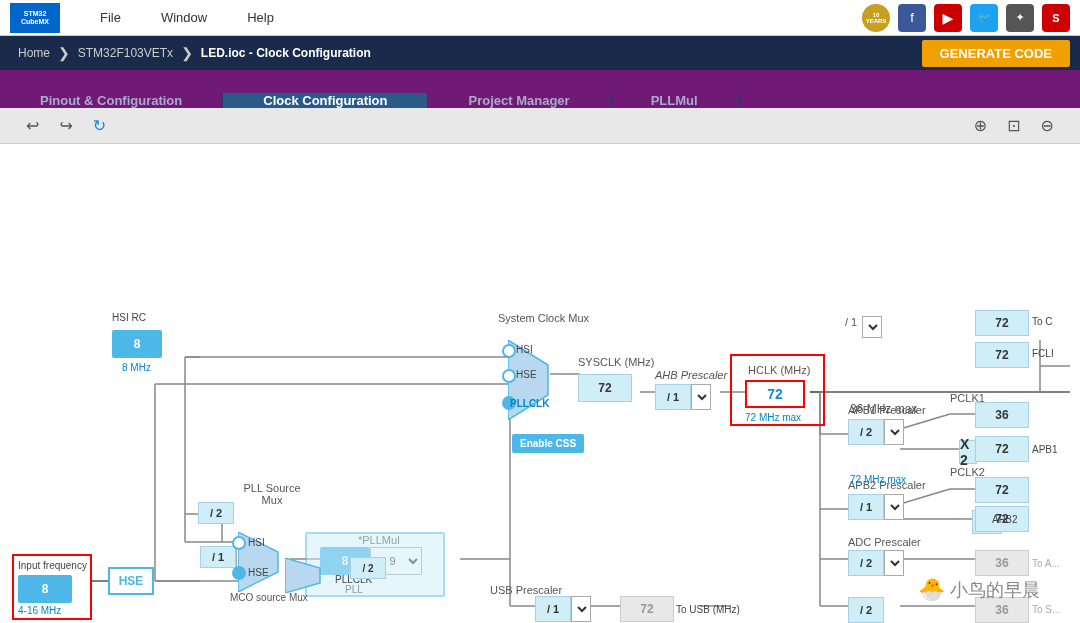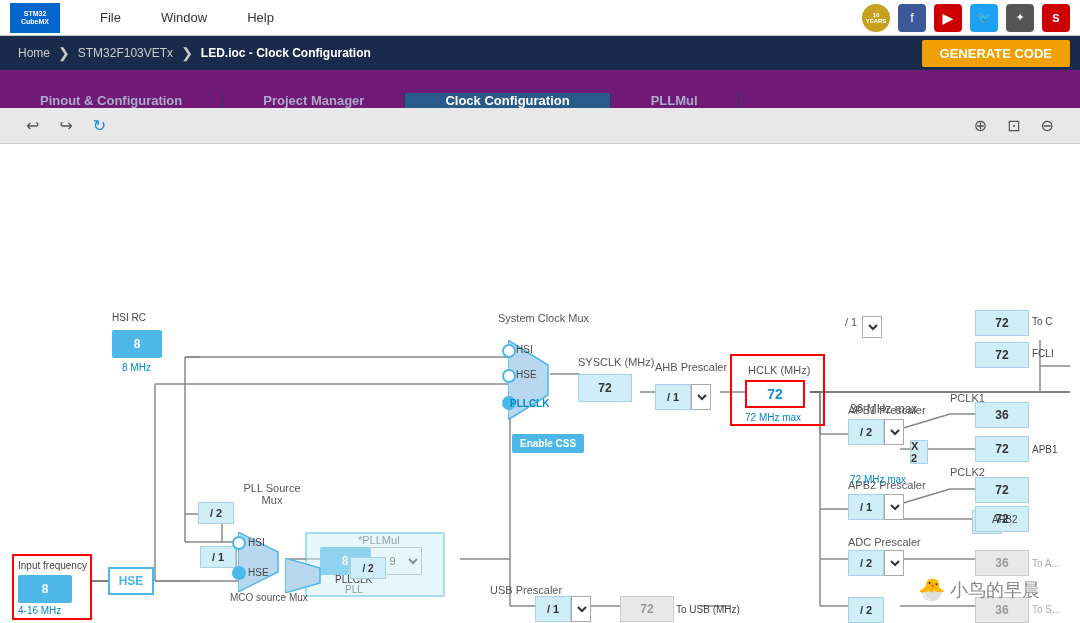--- a/index.html
+++ b/index.html
@@ -339,22 +339,22 @@
   <span class="breadcrumb-item">Home</span>
   <span class="breadcrumb-arrow">❯</span>
   <span class="breadcrumb-item">STM32F103VETx</span>
   <span class="breadcrumb-arrow">❯</span>
   <span class="breadcrumb-item active">LED.ioc - Clock Configuration</span>
   <button class="generate-btn">GENERATE CODE</button>
 </div>
 
 <div class="tab-bar">
   <div class="tab">Pinout &amp; Configuration</div>
+  <div class="tab active">Clock Configuration</div>
   <div class="tab">Project Manager</div>
-  <div class="tab active">Clock Configuration</div>
   <div class="tab">PLLMul</div>
 </div>
 
 <div class="toolbar">
   <button class="toolbar-btn">↩</button>
   <button class="toolbar-btn">↪</button>
   <button class="toolbar-btn" style="color:#1a8ad4;">↻</button>
   <div class="toolbar-sep"></div>
   <div style="flex:1;"></div>
   <button class="toolbar-btn">⊕</button>
@@ -508,21 +508,21 @@
   <div class="clk-label" style="left:510px; top:254px; color:#0088cc; font-weight:bold;">PLLCLK</div>
 
   <div class="section-label" style="left:578px; top:212px;">SYSCLK (MHz)</div>
 
   <div class="val-box" style="left:578px; top:230px; width:54px; height:28px;">
     <span>72</span>
   </div>
 
   <button class="enable-css-btn" style="left:512px; top:290px;">Enable CSS</button>
 
-  <div class="section-label" style="left:655px; top:217px;">AHB Prescaler</div>
+  <div class="section-label" style="left:655px; top:225px;font-style:italic;">AHB Prescaler</div>
 
   <div style="position:absolute; left:655px; top:240px; display:flex; align-items:center;">
     <div class="val-box" style="position:relative; width:36px; height:26px; font-size:11px;">/ 1</div>
     <select class="clk-select" style="position:relative; width:20px; height:26px; padding:0;"></select>
   </div>
 
   <div class="section-label" style="left:748px; top:220px;">HCLK (MHz)</div>
   <div class="val-box highlighted" style="left:745px; top:236px; width:60px; height:28px;">
     <span>72</span>
   </div>
@@ -535,21 +535,21 @@
     <div class="val-box" style="position:relative; width:36px; height:26px; font-size:11px;">/ 2</div>
     <select class="clk-select" style="position:relative; width:20px; height:26px; padding:0;"></select>
   </div>
 
   <div class="section-label" style="left:950px; top:248px;">PCLK1</div>
   <div class="val-box" style="left:975px; top:258px; width:54px; height:26px;">
     <span>36</span>
   </div>
   <div class="clk-label" style="left:850px; top:258px; color:#555; font-size:12px;">36 MHz max</div>
 
-  <div class="val-box" style="left:910px; top:296px; width:18px; height:24px; font-size:11px;">X 2</div>
+  <div class="val-box" style="left:959px; top:296px; width:18px; height:24px; font-size:14px;">X 2</div>
   <div class="val-box" style="left:975px; top:292px; width:54px; height:26px;">
     <span>72</span>
   </div>
   <div class="clk-label" style="left:1032px; top:300px;">APB1</div>
 
   <div class="section-label" style="left:848px; top:335px;">APB2 Prescaler</div>
   <div style="position:absolute; left:848px; top:350px; display:flex;">
     <div class="val-box" style="position:relative; width:36px; height:26px; font-size:11px;">/ 1</div>
     <select class="clk-select" style="position:relative; width:20px; height:26px; padding:0;"></select>
   </div>

